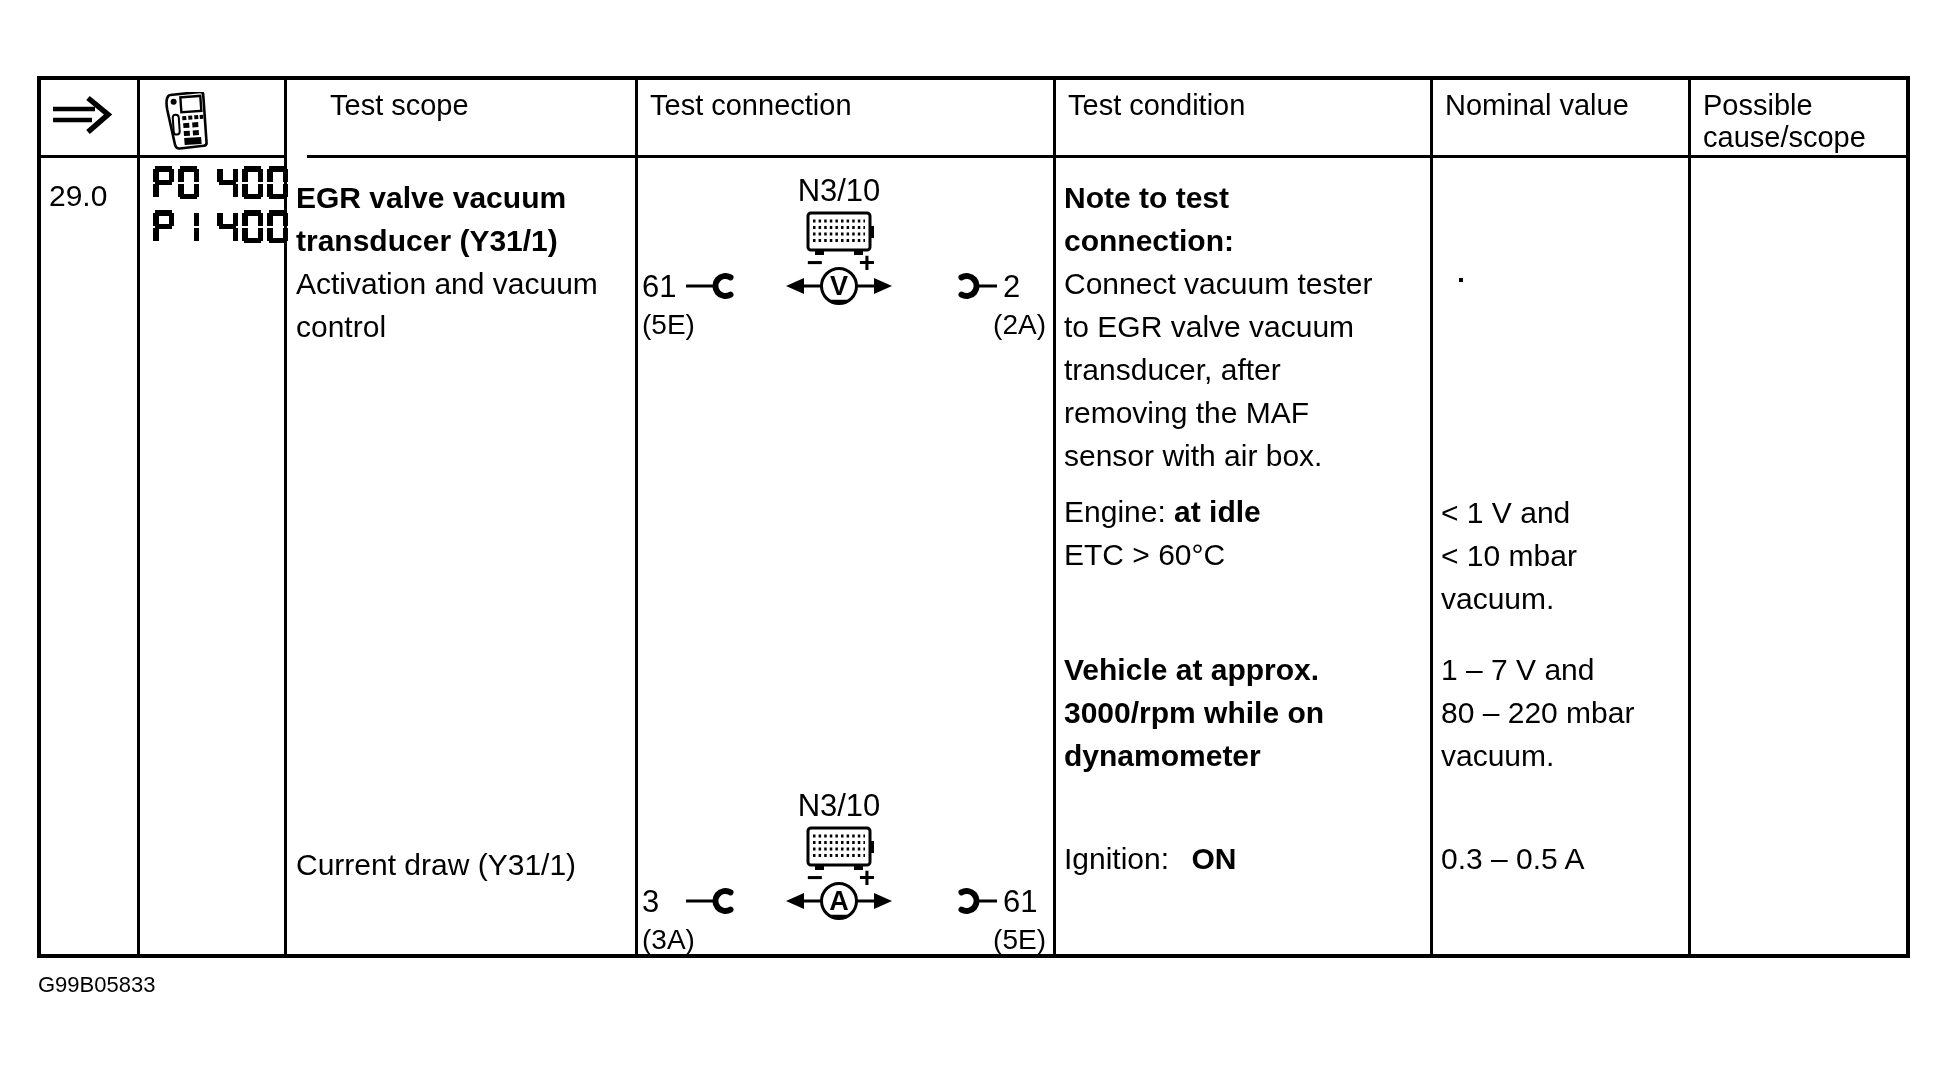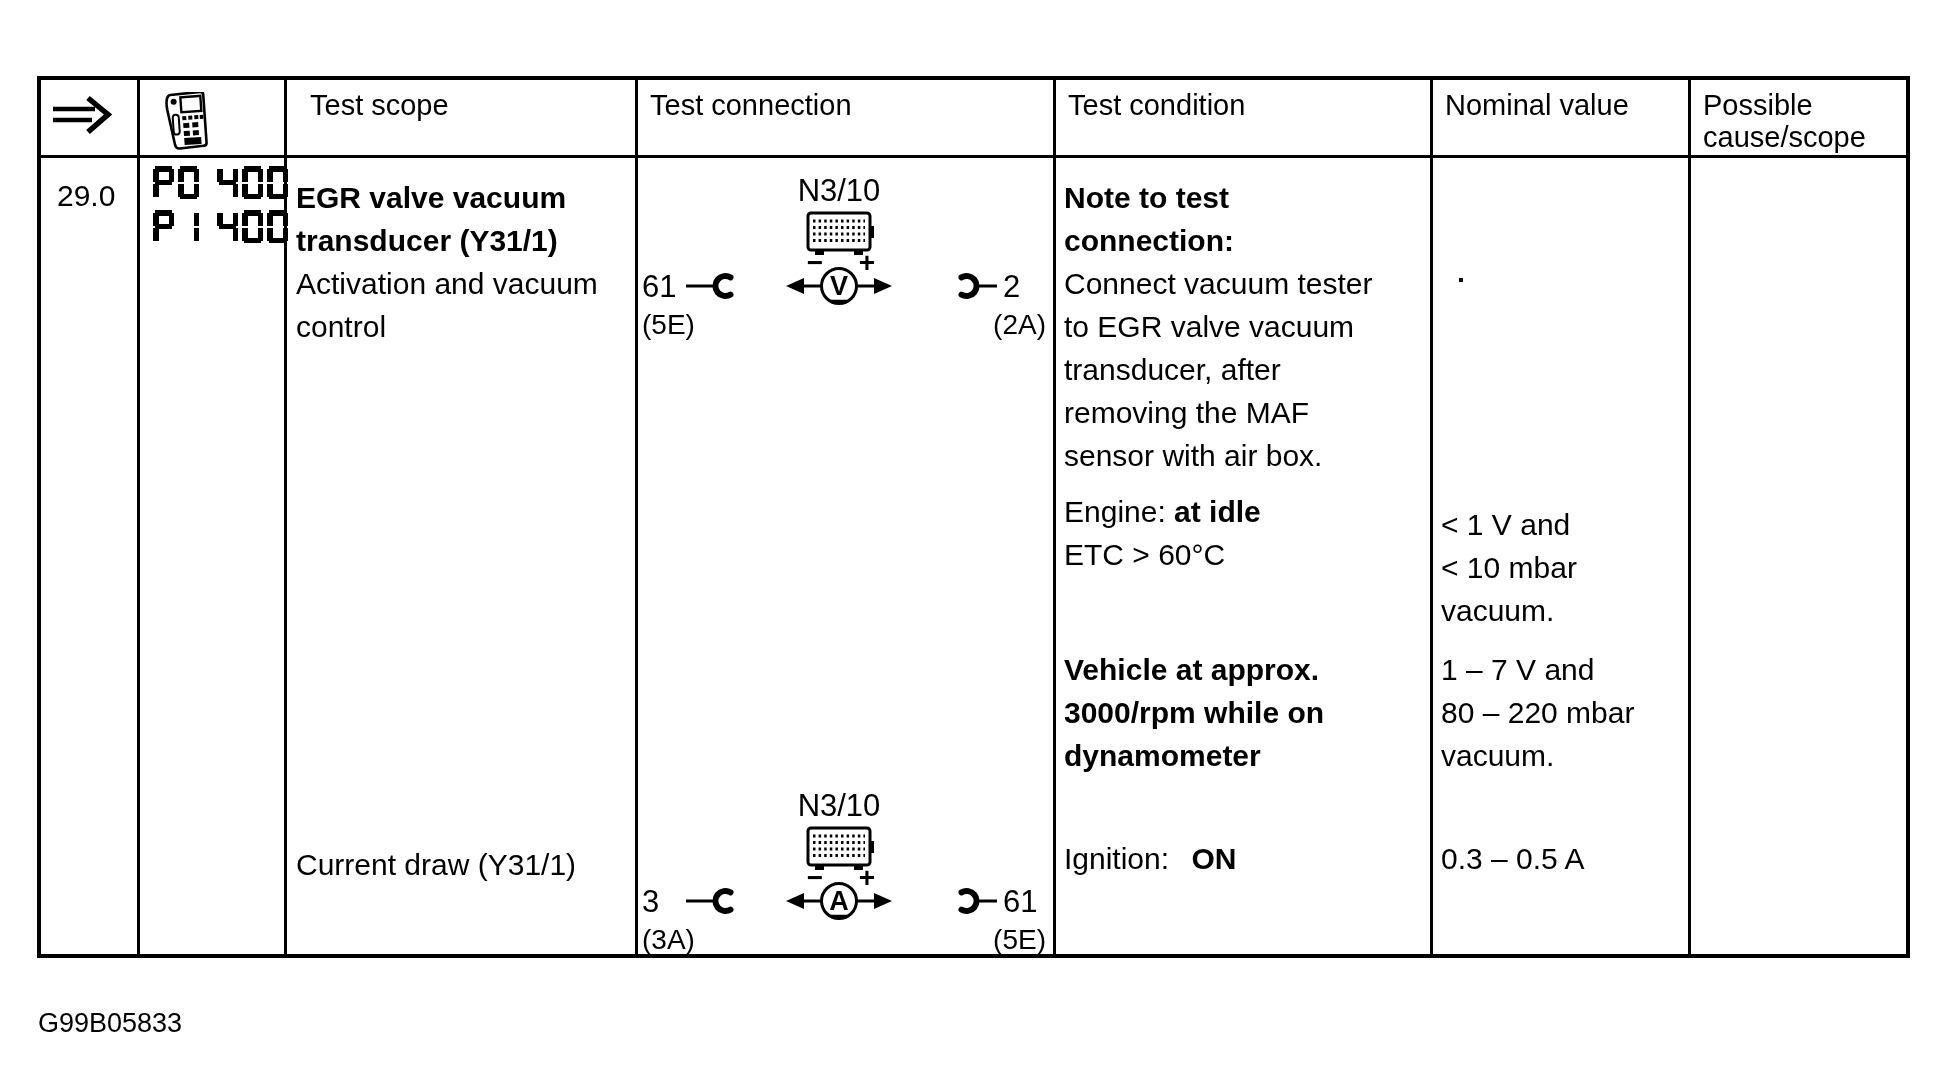--- a/index.html
+++ b/index.html
@@ -12,34 +12,34 @@
     position:absolute; left:37px; top:76px; width:1873px; height:882px;
     border:4px solid #000; box-sizing:border-box;
     display:grid;
     grid-template-columns:99px 147px 351px 418px 377px 258px 1fr;
     grid-template-rows:78px 1fr;
     background:#fff;
   }
   .cell { position:relative; border-right:3px solid #000; box-sizing:border-box; }
   .cell.last { border-right:none; }
   .hd { border-bottom:3px solid #000; font-size:29px; line-height:32px; padding:9px 12px; }
-  .hd.c3 { padding-left:23px; }
+  .hd.c3 { padding-left:23px;margin-left:20px; }
   .abs { position:absolute; }
   .t30 { font-size:30px; line-height:43px; white-space:nowrap; }
   .b { font-weight:bold; }
   .ln { height:43px; }
   
   .sseg { position:absolute; display:flex; }
   .sseg .ch { position:relative; width:21px; height:33px; margin-right:4px; }
   .sseg .ch.sp { width:10px; }
   .sseg i.s { position:absolute; display:block; background:#000; }
   
   svg text { font-family:"Liberation Sans", sans-serif; fill:#000; }
   .dot-artifact { position:absolute; width:4px; height:4px; background:#000; }
-  .fig-code { position:absolute; left:38px; top:1008px; font-size:27px; }
+  .fig-code { position:absolute; left:38px; top:972px; font-size:22px; }
 </style>
 </head>
 <body>
 
 <div class="page">
 
   <div class="tbl">
 
     <div class="cell hd">
       <svg class="abs" style="left:8px; top:14px" width="66" height="42" viewBox="0 0 66 42">
@@ -79,21 +79,21 @@
       <span>Test condition</span>
     </div>
     <div class="cell hd">
       <span>Nominal value</span>
     </div>
     <div class="cell hd last">
       <span>Possible cause/scope</span>
     </div>
 
     <div class="cell">
-      <div class="abs t30" style="left:16px; top:16px">29.0</div>
+      <div class="abs t30" style="left:8px; top:16px">29.0</div>
     </div>
 
     <div class="cell">
       <div class="sseg" style="left:13px; top:8px">
           <span class="ch">
             <i class="s" style="left: 2px; top: 0px; width: 17px; height: 5.5px;"></i>
             <i class="s" style="left: 15.5px; top: 2.5px; width: 5.5px; height: 13px;"></i>
             <i class="s" style="left: 0px; top: 17.5px; width: 5.5px; height: 13px;"></i>
             <i class="s" style="left: 0px; top: 2.5px; width: 5.5px; height: 13px;"></i>
             <i class="s" style="left: 2px; top: 13.8px; width: 17px; height: 5.5px;"></i>
@@ -270,21 +270,21 @@
         <div class="ln b">dynamometer</div>
       </div>
       <div class="abs t30" style="left:8px; top:679px">
         <span>Ignition:</span>
         <span class="b" style="margin-left:14px">ON</span>
       </div>
     </div>
 
     <div class="cell">
       <div class="dot-artifact" style="left:26px; top:120px"></div>
-      <div class="abs t30" style="left:8px; top:345px">
+      <div class="abs t30" style="left:8px; top:333px">
         <div class="ln">&lt; 1 V and</div>
         <div class="ln">&lt; 10 mbar</div>
         <div class="ln">vacuum.</div>
       </div>
       <div class="abs t30" style="left:8px; top:490px">
         <div class="ln">1 – 7 V and</div>
         <div class="ln">80 – 220 mbar</div>
         <div class="ln">vacuum.</div>
       </div>
       <div class="abs t30" style="left:8px; top:679px">0.3 – 0.5 A</div>

